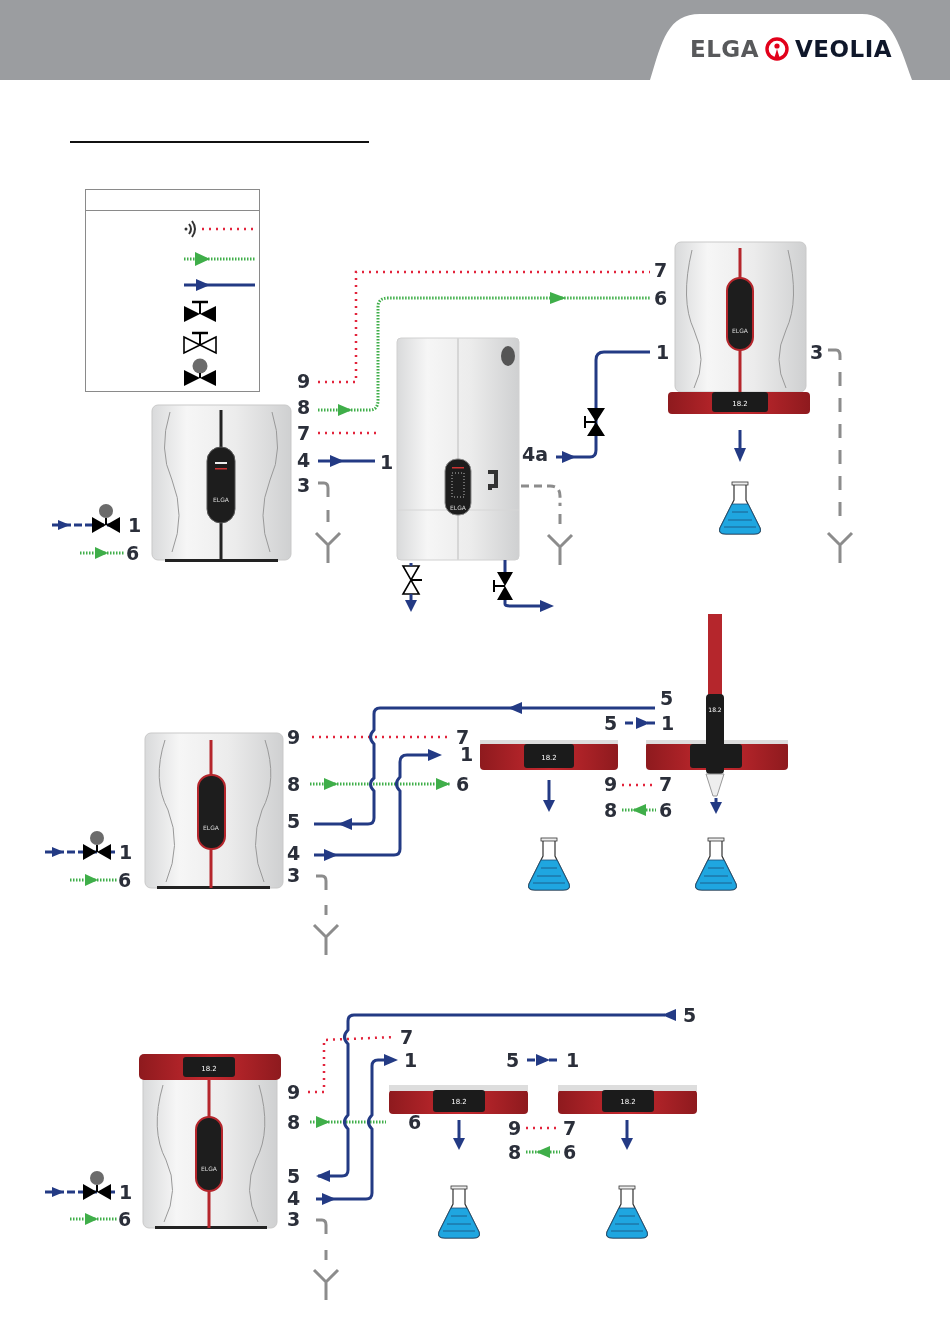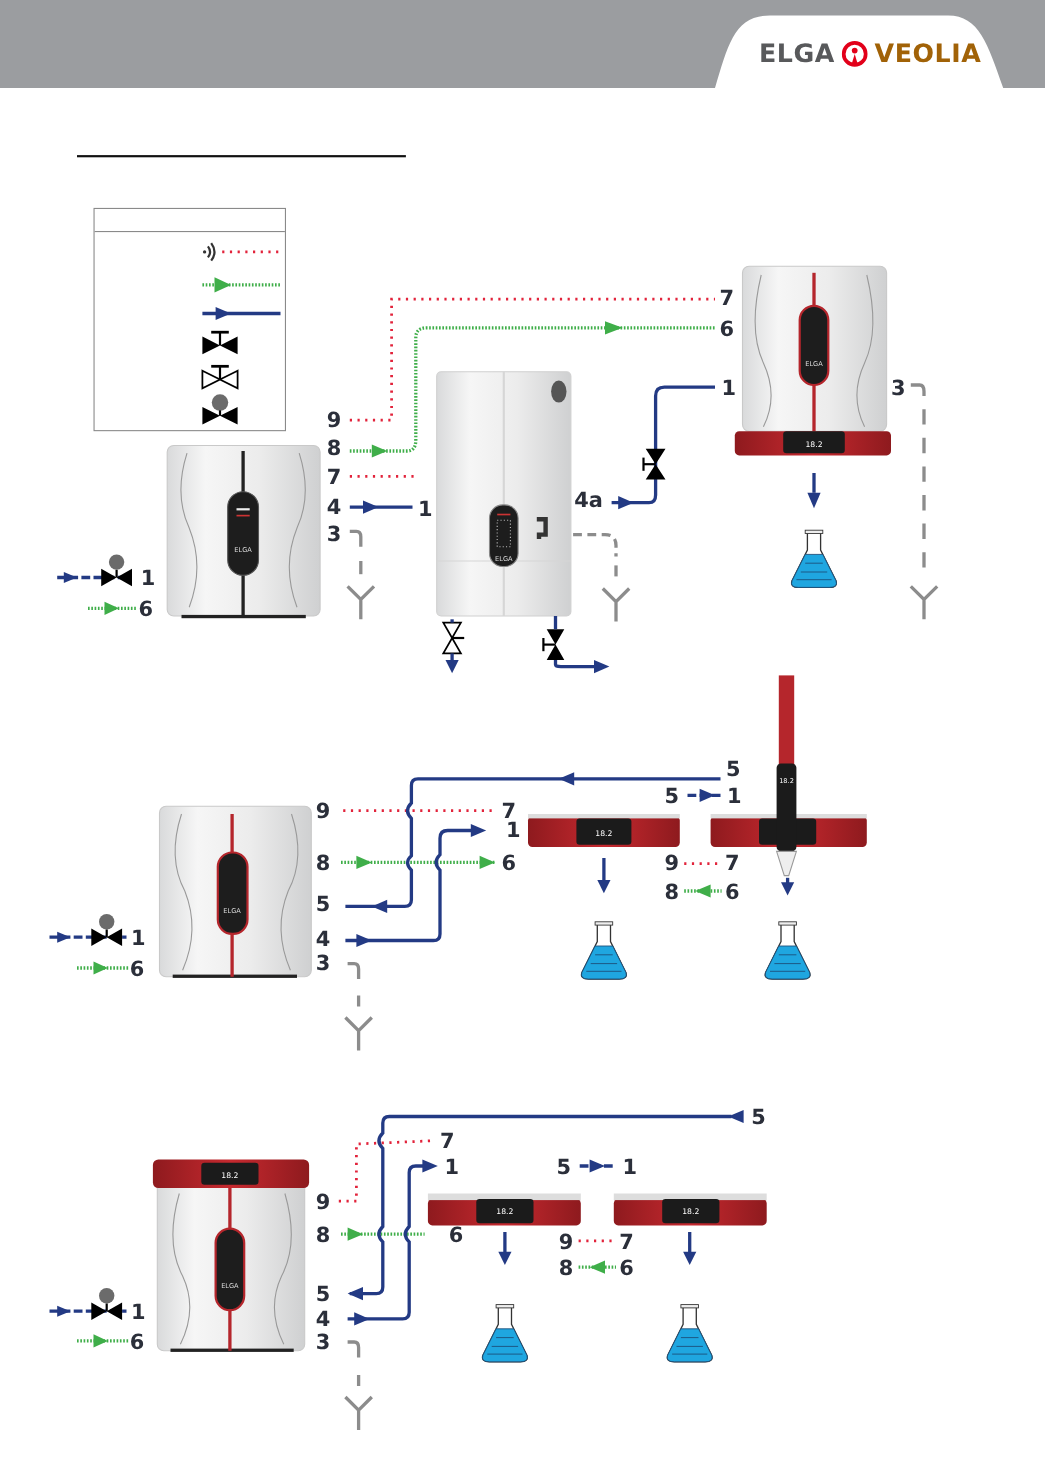--- a/index.html
+++ b/index.html
@@ -1,21 +1,21 @@
 <!DOCTYPE html>
 <html><head>
 <meta charset="utf-8">
 <style>
   html,body{margin:0;padding:0;background:#fff;}
   body{width:950px;height:1344px;position:relative;overflow:hidden;font-family:"DejaVu Sans",sans-serif;}
   #header{position:absolute;left:0;top:0;width:950px;height:80px;background:#9b9da0;}
   #logo-tab{position:absolute;left:0;top:0;}
   #logo{position:absolute;left:690px;top:34px;height:30px;display:flex;align-items:center;font-family:"DejaVu Sans",sans-serif;font-weight:bold;font-size:23px;letter-spacing:0.5px;}
   #logo .elga{color:#58595b;}
-  #logo .veolia{color:#a16207;text-align:center;}
+  #logo .veolia{color:#0f172a;text-align:center;}
   #logo .mark{width:24px;height:24px;margin:0 6px;}
   #title-rule{position:absolute;left:70px;top:141px;width:299px;height:2px;background:#111;}
   #legend{position:absolute;left:85px;top:189px;width:175px;height:203px;border:1.5px solid #8a8a8a;box-sizing:border-box;}
   #legend .head{height:20px;border-bottom:1.5px solid #8a8a8a;}
   svg#diagram{position:absolute;left:0;top:0;}
   .lbl{font-family:"DejaVu Sans",sans-serif;font-weight:bold;font-size:19px;fill:#2b2f3a;}
 </style>
 </head>
 <body>
 

